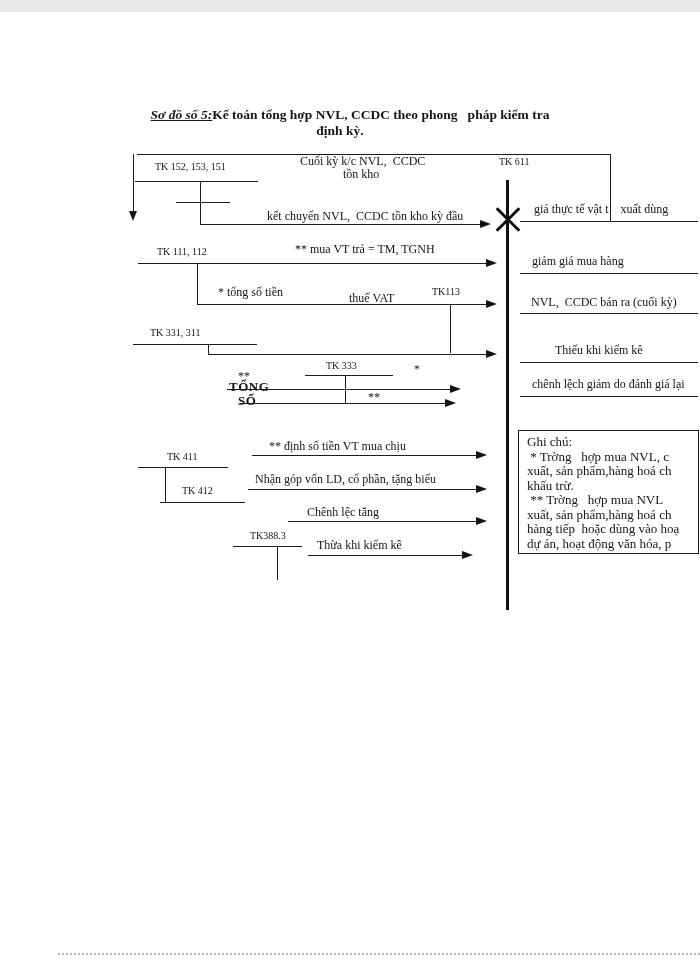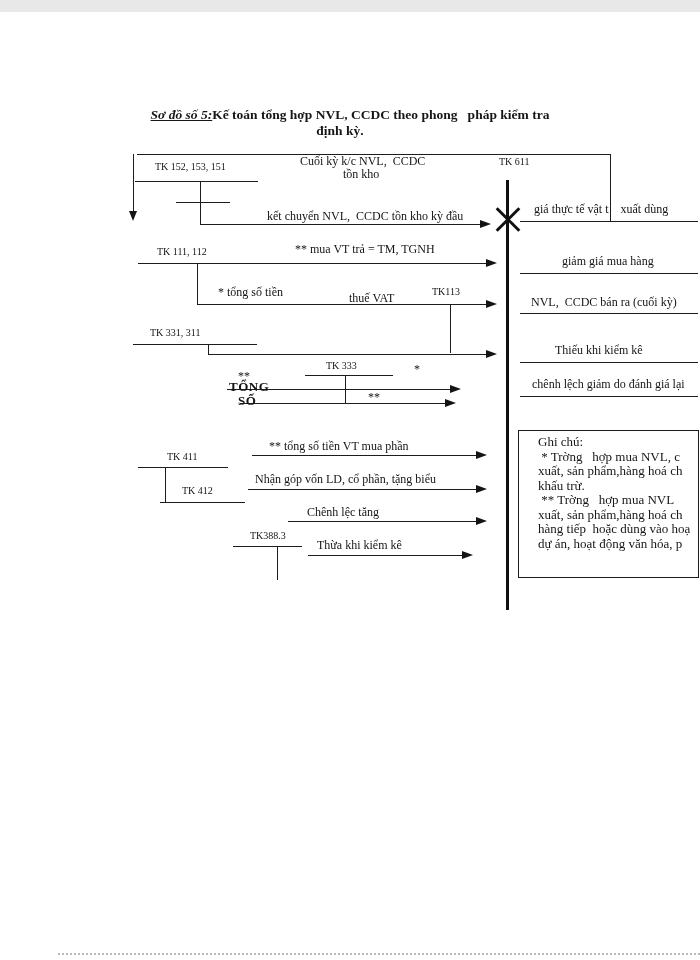--- a/index.html
+++ b/index.html
@@ -14,22 +14,22 @@
   .arr-r{position:absolute;width:0;height:0;border-top:4px solid transparent;
          border-bottom:4px solid transparent;border-left:11px solid #141414}
   .arr-d{position:absolute;width:0;height:0;border-left:4px solid transparent;
          border-right:4px solid transparent;border-top:10px solid #141414}
   .xbar{position:absolute;width:32px;height:3px;background:#101010}
   .title{position:absolute;left:0;top:95px;width:700px;text-align:center;
          font-size:13.5px;font-weight:bold;white-space:pre}
   .title .pfx{font-style:italic;text-decoration:underline}
   .title2{position:absolute;left:0;top:111px;width:680px;text-align:center;
           font-size:13.5px;font-weight:bold}
-  .note-box{position:absolute;left:518px;top:418px;width:181px;height:148px;
-            border:1px solid #1c1c1c;box-sizing:border-box;padding:4px 0 0 19px;overflow:hidden}
+  .note-box{position:absolute;left:518px;top:418px;width:181px;height:124px;
+            border:1px solid #1c1c1c;box-sizing:border-box;padding:4px 0 0 8px;overflow:hidden}
   .note-box div{font-size:13px;line-height:14.5px;white-space:pre}
   .note-head{font-size:13.5px}
   .pagenum{position:absolute;left:0;top:910px;width:700px;text-align:center;font-size:13px}
   .dots{position:absolute;left:58px;top:941px;width:642px;border-top:2px dotted #b9b9bf}
 </style>
 </head>
 <body>
 
 <div class="page">
 
@@ -53,21 +53,21 @@
 
   <div class="xbar" style="left:492px;top:206px;transform:rotate(45deg)"></div>
   <div class="xbar" style="left:492px;top:206px;transform:rotate(-45deg)"></div>
 
   <div class="lbl" style="left:267px;top:198px">kết chuyển NVL,  CCDC tồn kho kỳ đầu</div>
   <div class="h" style="left:200px;top:212px;width:280px"></div>
   <div class="arr-r" style="left:480px;top:208px"></div>
 
   <div class="lbl" style="left:534px;top:191px">giá thực tế vật t    xuất dùng</div>
   <div class="h" style="left:520px;top:209px;width:178px"></div>
-  <div class="lbl" style="left:562px;top:243px">giảm giá mua hàng</div>
+  <div class="lbl" style="left:532px;top:243px">giảm giá mua hàng</div>
   <div class="h" style="left:520px;top:261px;width:178px"></div>
   <div class="lbl" style="left:531px;top:284px">NVL,  CCDC bán ra (cuối kỳ)</div>
   <div class="h" style="left:520px;top:301px;width:178px"></div>
   <div class="lbl" style="left:555px;top:332px">Thiếu khi kiểm kê</div>
   <div class="h" style="left:520px;top:350px;width:178px"></div>
   <div class="lbl" style="left:532px;top:366px">chênh lệch giảm do đánh giá lại</div>
   <div class="h" style="left:520px;top:384px;width:178px"></div>
 
   <div class="lbl acct" style="left:157px;top:234px">TK 111, 112</div>
   <div class="lbl" style="left:295px;top:231px">** mua VT trả = TM, TGNH</div>
@@ -95,21 +95,21 @@
   <div class="lbl" style="left:238px;top:358px">**</div>
 
   <div class="h" style="left:227px;top:377px;width:223px"></div>
   <div class="arr-r" style="left:450px;top:373px"></div>
   <div class="h" style="left:240px;top:391px;width:205px"></div>
   <div class="arr-r" style="left:445px;top:387px"></div>
   <div class="lbl big" style="left:229px;top:368px">TỔNG</div>
   <div class="lbl big" style="left:238px;top:382px">SỐ</div>
   <div class="lbl" style="left:368px;top:379px">**</div>
 
-  <div class="lbl" style="left:269px;top:428px">** tổng số tiền VT mua phần</div>
+  <div class="lbl" style="left:269px;top:428px">** định số tiền VT mua chịu</div>
   <div class="h" style="left:252px;top:443px;width:224px"></div>
   <div class="arr-r" style="left:476px;top:439px"></div>
 
   <div class="lbl acct" style="left:167px;top:439px">TK 411</div>
   <div class="h" style="left:138px;top:455px;width:90px"></div>
   <div class="v" style="left:165px;top:455px;height:36px"></div>
 
   <div class="lbl" style="left:255px;top:461px">Nhận góp vốn LD, cổ phần, tặng biểu</div>
   <div class="h" style="left:248px;top:477px;width:228px"></div>
   <div class="arr-r" style="left:476px;top:473px"></div>

